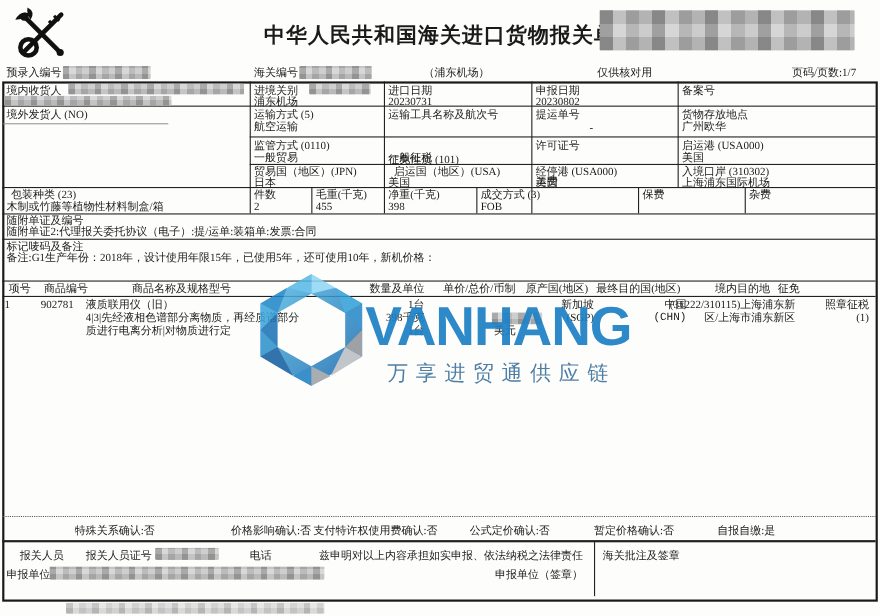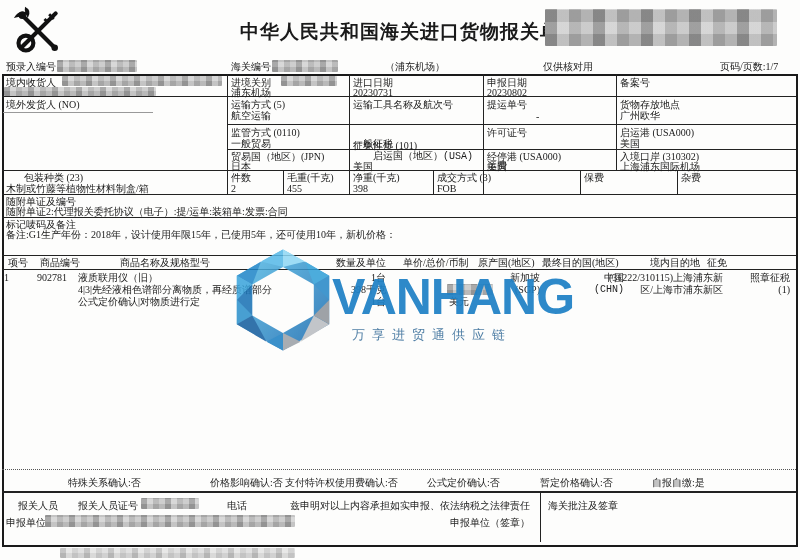--- a/index.html
+++ b/index.html
@@ -18,21 +18,21 @@
   .mz.big{background-color:#bdbdbd;
       background-image:
         repeating-linear-gradient(90deg,rgba(80,80,80,.35) 0 12px,rgba(230,230,230,.42) 12px 24px,rgba(140,140,140,.32) 24px 36px,rgba(205,205,205,.35) 36px 48px),
         repeating-linear-gradient(0deg,rgba(120,120,120,.35) 0 12px,rgba(228,228,228,.35) 12px 24px);}
   .mz.light{background-color:#d8d8d8;opacity:.75;}
   .right{text-align:right;}
   .wm{position:absolute;pointer-events:none;opacity:.92;}
   .wm-brand{position:absolute;font-family:"Liberation Sans","DejaVu Sans",sans-serif;
             font-size:50px;font-weight:bold;letter-spacing:-1px;color:#1d80c5;}
   .wm-tag{position:absolute;font-family:"Liberation Sans","DejaVu Sans",sans-serif;
-          font-size:13px;letter-spacing:7px;color:#41749e;}
+          font-size:19px;letter-spacing:7px;color:#41749e;}
   .artifact{position:absolute;height:1px;background:#999;}
 </style>
 </head>
 <body>
 
 <div class="page">
 
   <svg style="position:absolute;left:12px;top:5px;" width="52" height="52" viewBox="0 0 56 56">
     <g stroke="#111" stroke-width="4.5" stroke-linecap="round" fill="none">
       <line x1="11" y1="45" x2="47" y2="9"></line>
@@ -104,28 +104,28 @@
   <div class="t" style="left:231px;top:127px;">监管方式 (0110)</div>
   <div class="t" style="left:231px;top:138px;">一般贸易</div>
   <div class="t" style="left:353px;top:140px;">征免性质 (101)</div>
   <div class="t" style="left:353px;top:138px;">一般征税</div>
   <div class="t" style="left:487px;top:127px;">许可证号</div>
   <div class="t" style="left:620px;top:127px;">启运港 (USA000)</div>
   <div class="t" style="left:620px;top:138px;">美国</div>
 
   <div class="t" style="left:231px;top:151px;">贸易国（地区）(JPN)</div>
   <div class="t" style="left:231px;top:161px;">日本</div>
-  <div class="t" style="left:373px;top:151px;font-family:Liberation Mono, monospace;">启运国（地区）(USA)</div>
+  <div class="t" style="left:358px;top:151px;">启运国（地区）(USA)</div>
   <div class="t" style="left:353px;top:161px;">美国</div>
   <div class="t" style="left:487px;top:151px;">经停港 (USA000)</div>
   <div class="t" style="left:487px;top:161px;">美国</div>
   <div class="t" style="left:620px;top:151px;">入境口岸 (310302)</div>
   <div class="t" style="left:620px;top:161px;">上海浦东国际机场</div>
 
-  <div class="t" style="left:24px;top:172px;">包装种类 (23)</div>
+  <div class="t" style="left:10px;top:172px;">包装种类 (23)</div>
   <div class="t" style="left:6px;top:183px;">木制或竹藤等植物性材料制盒/箱</div>
   <div class="t" style="left:231px;top:172px;">件数</div>
   <div class="t" style="left:231px;top:183px;">2</div>
   <div class="t" style="left:287px;top:172px;">毛重(千克)</div>
   <div class="t" style="left:287px;top:183px;">455</div>
   <div class="t" style="left:353px;top:172px;">净重(千克)</div>
   <div class="t" style="left:353px;top:183px;">398</div>
   <div class="t" style="left:437px;top:172px;">成交方式 (3)</div>
   <div class="t" style="left:437px;top:183px;">FOB</div>
   <div class="t" style="left:487px;top:160px;text-align:center;">运费</div>
@@ -144,21 +144,21 @@
   <div class="t" style="left:403px;top:257px;">单价/总价/币制</div>
   <div class="t" style="left:478px;top:257px;">原产国(地区)</div>
   <div class="t" style="left:542px;top:257px;">最终目的国(地区)</div>
   <div class="t" style="left:650px;top:257px;">境内目的地</div>
   <div class="t" style="left:707px;top:257px;">征免</div>
 
   <div class="t" style="left:4px;top:272px;">1</div>
   <div class="t" style="left:37px;top:272px;">902781</div>
   <div class="t" style="left:78px;top:272px;">液质联用仪（旧）</div>
   <div class="t" style="left:78px;top:284px;">4|3|先经液相色谱部分离物质，再经质谱部分</div>
-  <div class="t" style="left:78px;top:296px;">公式定价确认|对物质进行定</div>
+  <div class="t" style="left:78px;top:296px;">质进行电离分析|对物质进行定</div>
   <div class="t right" style="right:414px;top:272px;width:80px;">1台</div>
   <div class="t right" style="right:414px;top:284px;width:80px;">398千克</div>
   <div class="t right" style="right:414px;top:296px;width:80px;">1台</div>
   <div class="mz" style="left:447px;top:284px;width:46px;height:11px;"></div>
   <div class="t" style="left:449px;top:296px;">美元</div>
   <div class="t right" style="right:260px;top:272px;width:70px;">新加坡</div>
   <div class="t right" style="right:260px;top:284px;width:70px;">(SGP)</div>
   <div class="t right" style="right:176px;top:272px;width:70px;">中国</div>
   <div class="t right" style="right:176px;top:284px;width:70px;font-family:Liberation Mono, monospace;">(CHN)</div>
   <div class="t right" style="right:77px;top:272px;width:130px;">(31222/310115)上海浦东新</div>

